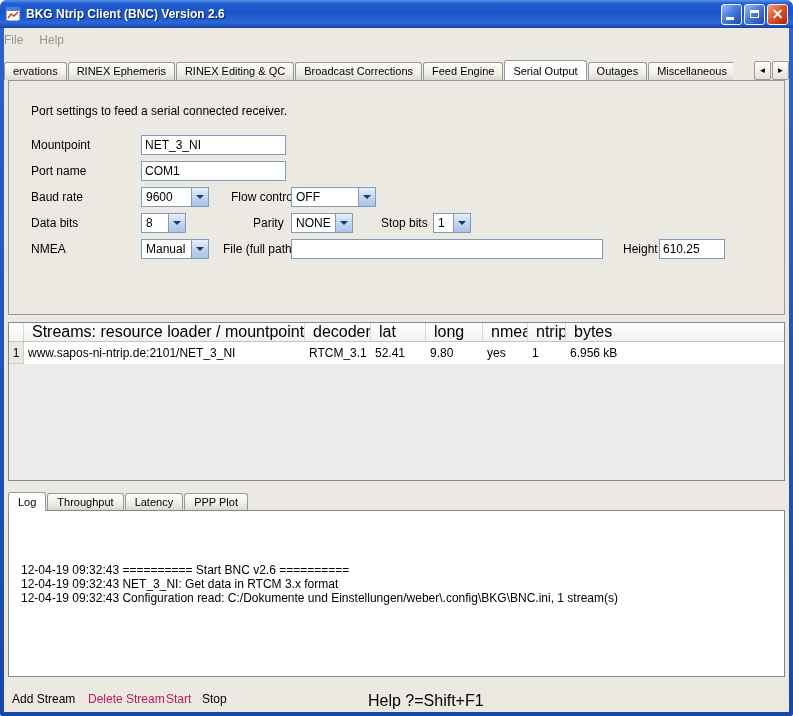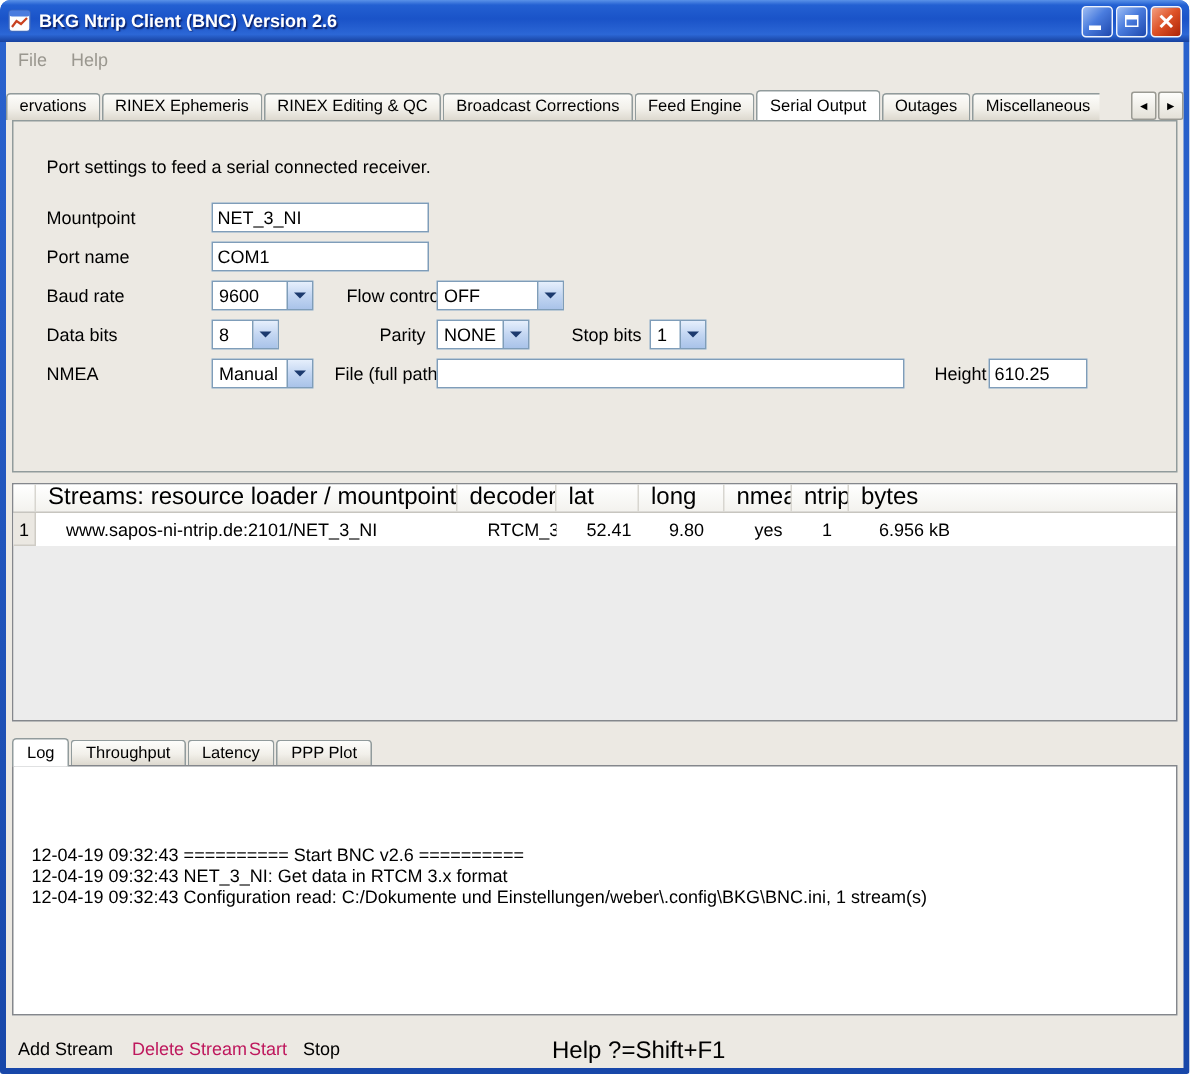--- a/index.html
+++ b/index.html
@@ -29,21 +29,21 @@
     position:relative; cursor:default; padding:0;
   }
   .tbtn-blue { background:linear-gradient(135deg,#9dbdf3 0%,#4a7cde 45%,#1e48ae 100%); }
   .tbtn-close { background:linear-gradient(135deg,#f3a081 0%,#de5227 48%,#ad2306 100%); color:#fff; font-weight:bold; font-size:14px; line-height:18px; }
   .glyph-min { position:absolute; left:4px; bottom:4px; width:8px; height:3px; background:#fff; }
   .glyph-max { position:absolute; left:5px; top:5px; width:9px; height:8px; border:1px solid #fff; border-top:3px solid #fff; }
 
   
   .client { position:absolute; top:28px; left:4px; right:4px; bottom:4px; background:#ece9e3; }
 
-  .menubar { position:absolute; top:0; left:0; right:0; height:24px; display:flex; align-items:center; padding-left:8px; gap:16px; }
+  .menubar { position:absolute; top:0; left:0; right:0; height:24px; display:flex; align-items:center; padding-left:0; gap:16px; }
   .menu-item { color:#9a978f; font-size:12px; }
 
   
   .tabbar { position:absolute; left:0; right:56px; top:31px; height:21px; display:flex; align-items:flex-end; white-space:nowrap; overflow:hidden; }
   .tab {
     height:18px; line-height:17px; padding:0 8px; font-size:11px;
     background:linear-gradient(180deg,#fdfdfb,#f2f0ea 55%,#ddd9cf);
     border:1px solid #919b9c; border-bottom:none; border-radius:3px 3px 0 0; margin-right:1px;
   }
   .tab.active { height:21px; line-height:21px; background:#fff; margin-bottom:-1px; position:relative; z-index:3; }
@@ -67,21 +67,21 @@
     background:linear-gradient(180deg,#e6effc,#c3d6f2 50%,#a9c3e9);
   }
   .combo-arrow { width:0; height:0; border-left:4px solid transparent; border-right:4px solid transparent; border-top:4px solid #1c3a6e; }
 
   
   .streams { position:absolute; left:4px; right:4px; top:294px; height:159px; border:1px solid #84878c; background:#ececec; display:flex; flex-direction:column; }
   .srow { display:grid; grid-template-columns:15px 281px 66px 55px 57px 45px 38px 1fr; }
   .streams-header { background:linear-gradient(180deg,#ffffff,#f3f2ee); border-bottom:1px solid #c7c5bf; height:19px; }
   .streams-header .hcell { font-size:16px; line-height:18px; padding-left:8px; border-right:1px solid #d8d6d0; overflow:hidden; white-space:nowrap; }
   .data-row { background:#fff; height:22px; }
-  .data-row .cell { font-size:12px; line-height:22px; padding-left:20px; white-space:nowrap; overflow:hidden; }
+  .data-row .cell { font-size:12px; line-height:22px; padding-left:4px; white-space:nowrap; overflow:hidden; }
   .rownum { background:#ebe8e2; border-right:1px solid #cfccc5; border-bottom:1px solid #cfccc5; text-align:center; font-size:11px; line-height:22px; padding-left:0 !important; }
   .table-filler { flex:1; background:#ececec; }
 
   
   .btabs { position:absolute; left:4px; top:464px; height:18px; display:flex; align-items:flex-end; z-index:2; }
   .btab {
     height:17px; line-height:16px; padding:0 9px; font-size:11px;
     background:linear-gradient(180deg,#fdfdfb,#f2f0ea 55%,#ddd9cf);
     border:1px solid #919b9c; border-bottom:none; border-radius:3px 3px 0 0; margin-right:1px;
   }

